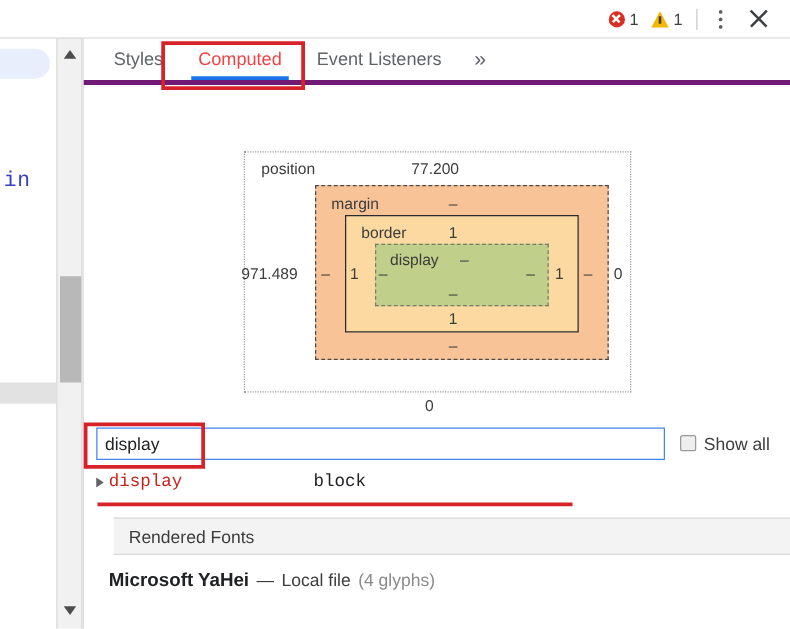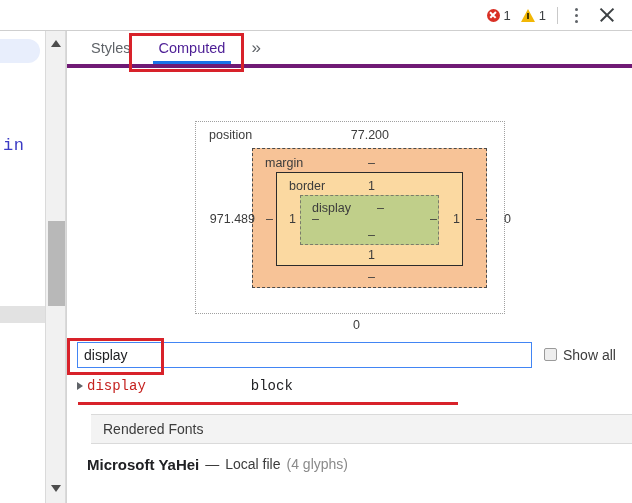--- a/index.html
+++ b/index.html
@@ -102,21 +102,21 @@
   .tabbar {
     position: absolute; left: 0; top: 0; width: 566px; height: 37px;
     border-bottom: 4px solid #701a75; display: flex; align-items: stretch;
     padding-left: 10px; background: #ffffff;
   }
   .tab {
     display: flex; align-items: center; padding: 0 14px;
     font-size: 14.5px; color: #5f6368; cursor: pointer; position: relative;
     white-space: nowrap;
   }
-  .tab.active { color: #4c1d95; }
+  .tab.active { color: #ef4444; }
   .tab.active::after {
     content: ""; position: absolute; left: 8px; right: 8px; bottom: 0;
     height: 3px; background: #1a73e8;
   }
   .tab-more {
     display: flex; align-items: center; padding: 0 12px;
     font-size: 17px; color: #5f6368; cursor: pointer;
   }
 
   
@@ -154,21 +154,21 @@
     border: 1px solid #7b8f9c; background: #8fb5cb;
     display: flex; align-items: center; justify-content: center;
   }
   .bm-label {
     position: absolute; font-size: 12.5px; color: #3c3c3c;
     font-family: "Liberation Sans", sans-serif; white-space: nowrap;
   }
   .bm-val {
     position: absolute; font-size: 12.5px; color: #3c3c3c;
     font-family: "Liberation Sans", sans-serif; white-space: nowrap;
-    text-align: right;
+    text-align: left;
   }
   .bm-content-text { font-size: 12.5px; color: #2b2b2b; }
 
   
   .filter-row {
     position: absolute; left: 0; top: 303px; width: 566px; height: 41px;
     display: flex; align-items: center; padding: 0 10px;
   }
   .filter-input {
     width: 455px; height: 26px; border: 1px solid #4285f4;
@@ -249,20 +249,21 @@
     <div class="vs-arrow down">
         <i></i>
       </div>
   </div>
 
   <div class="dt-panel">
 
     <div class="tabbar">
       <div class="tab">Styles</div>
       <div class="tab active">Computed</div>
+      <div class="tab">Event Listeners</div>
       <div class="tab-more">»</div>
     </div>
 
     <div class="boxmodel-wrap">
 
       <div class="bm-position"></div>
       <div class="bm-margin"></div>
       <div class="bm-border"></div>
       <div class="bm-padding"></div>
 

